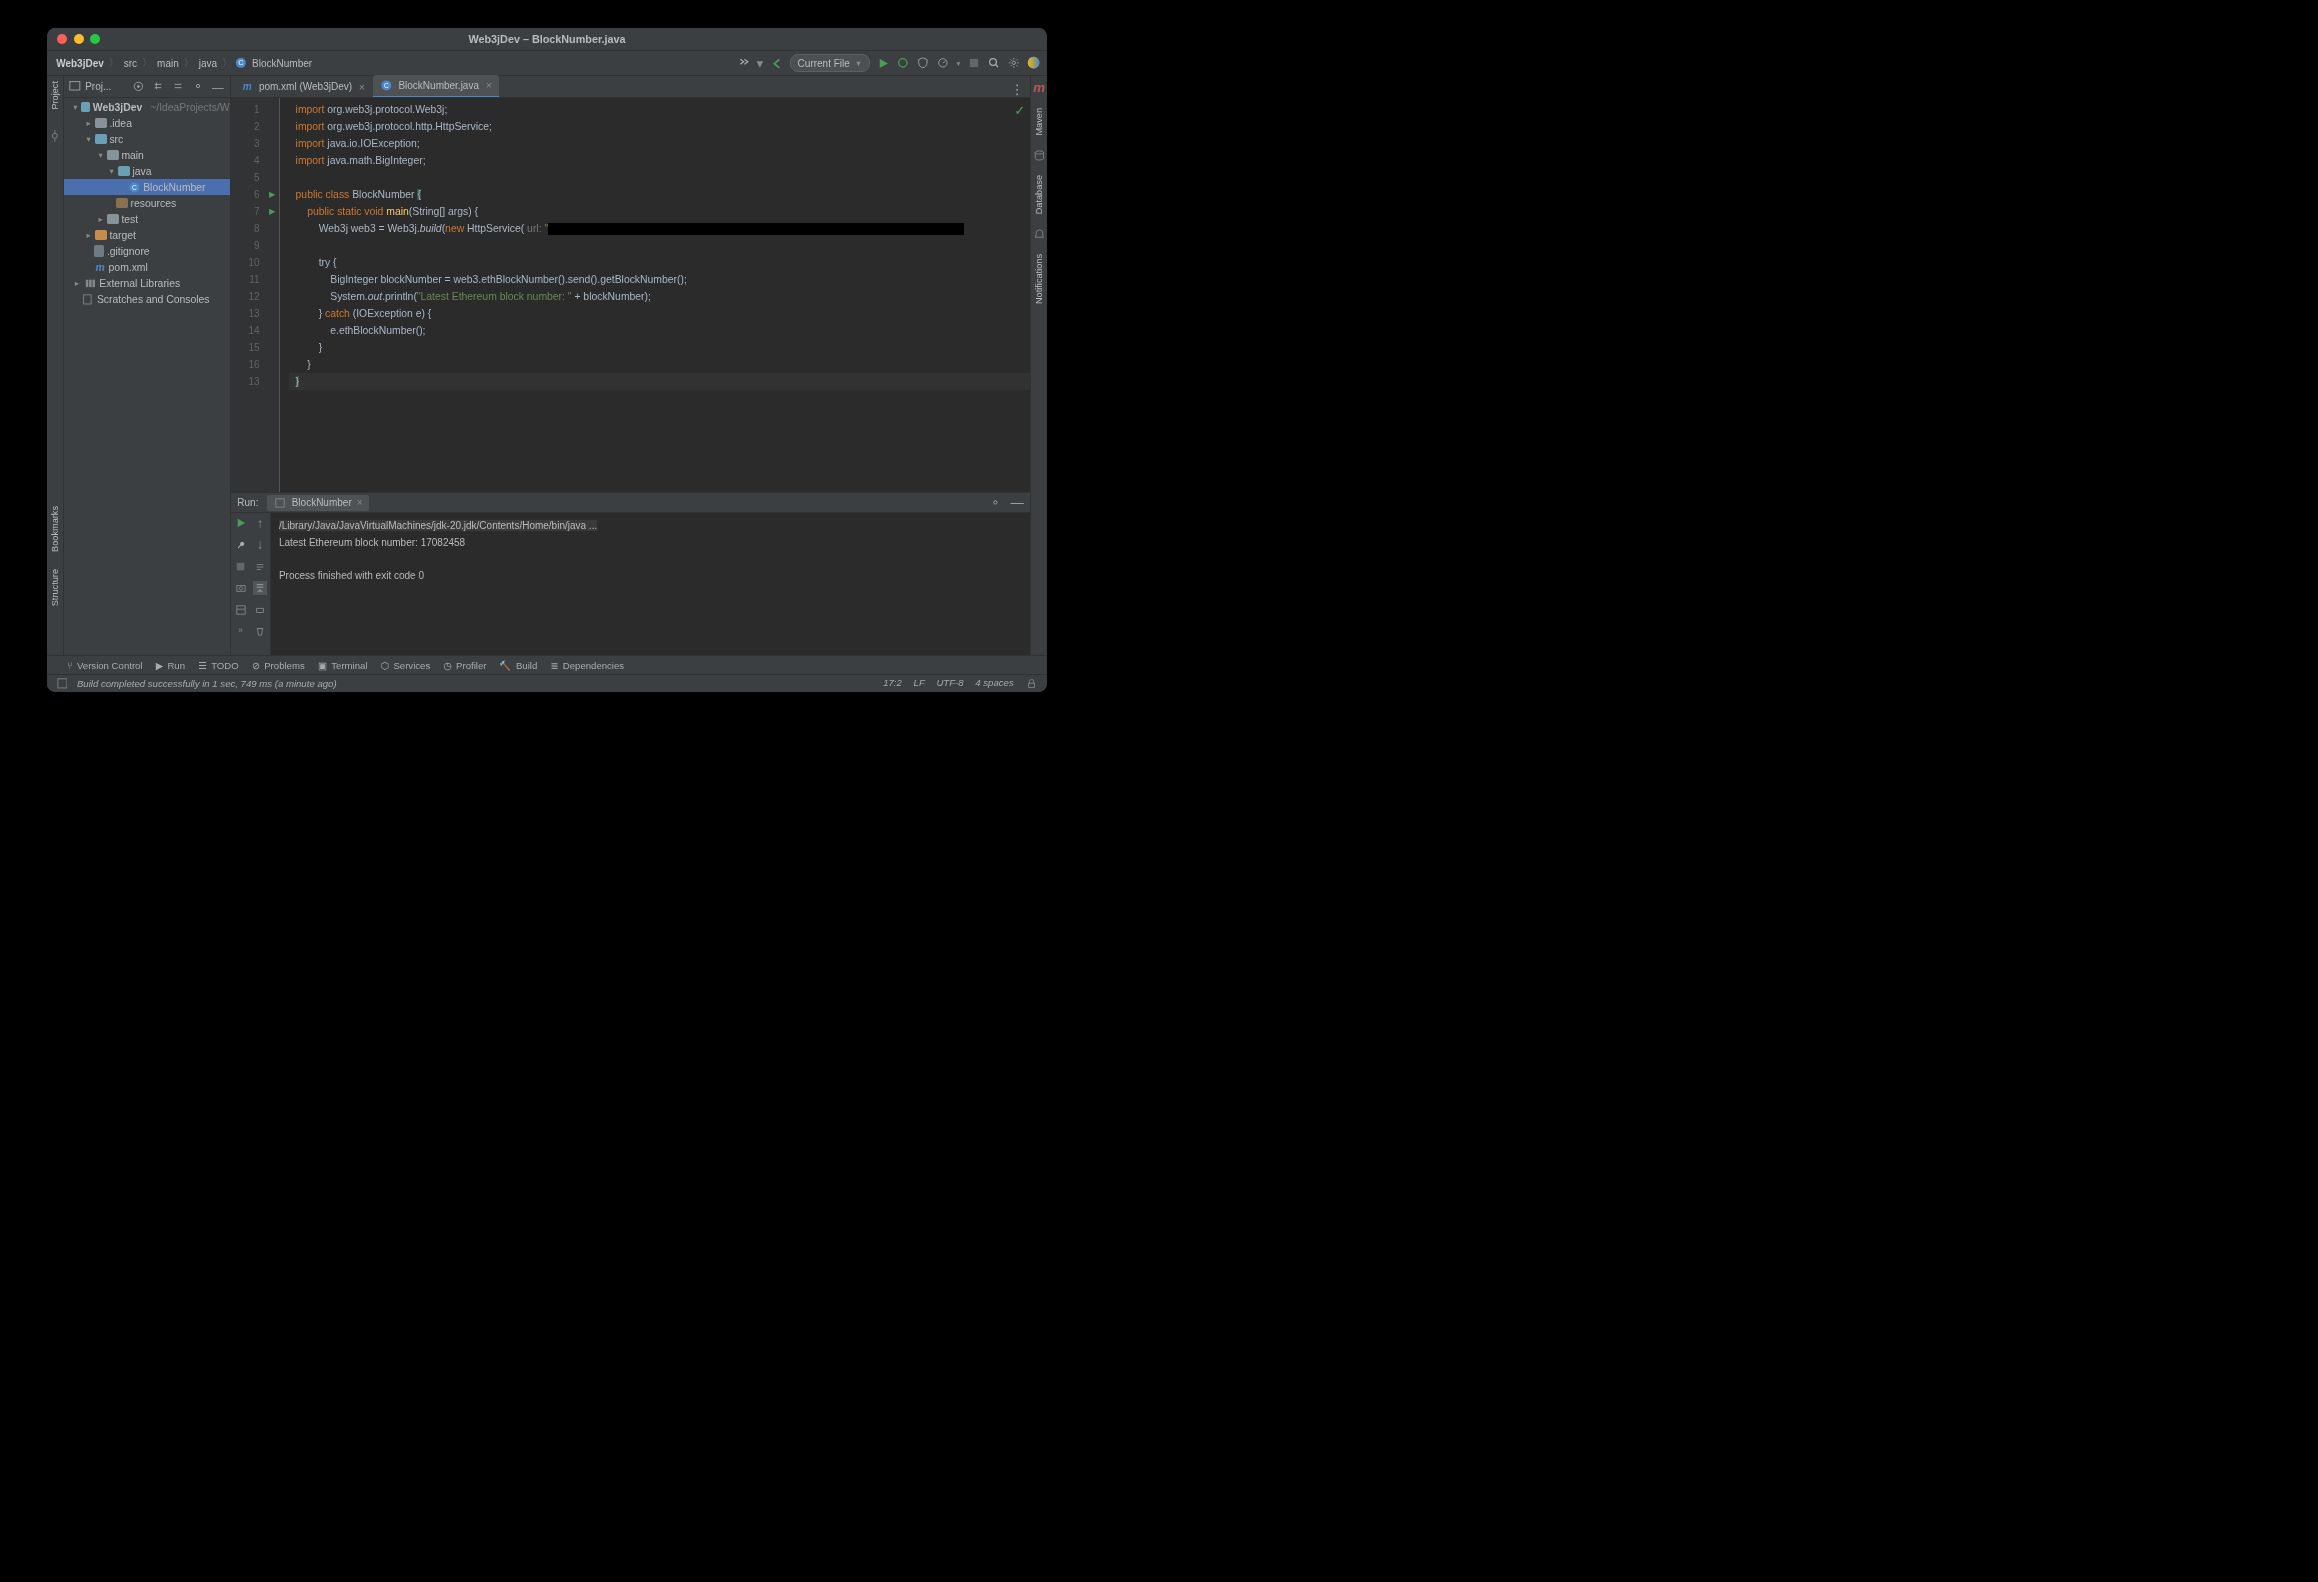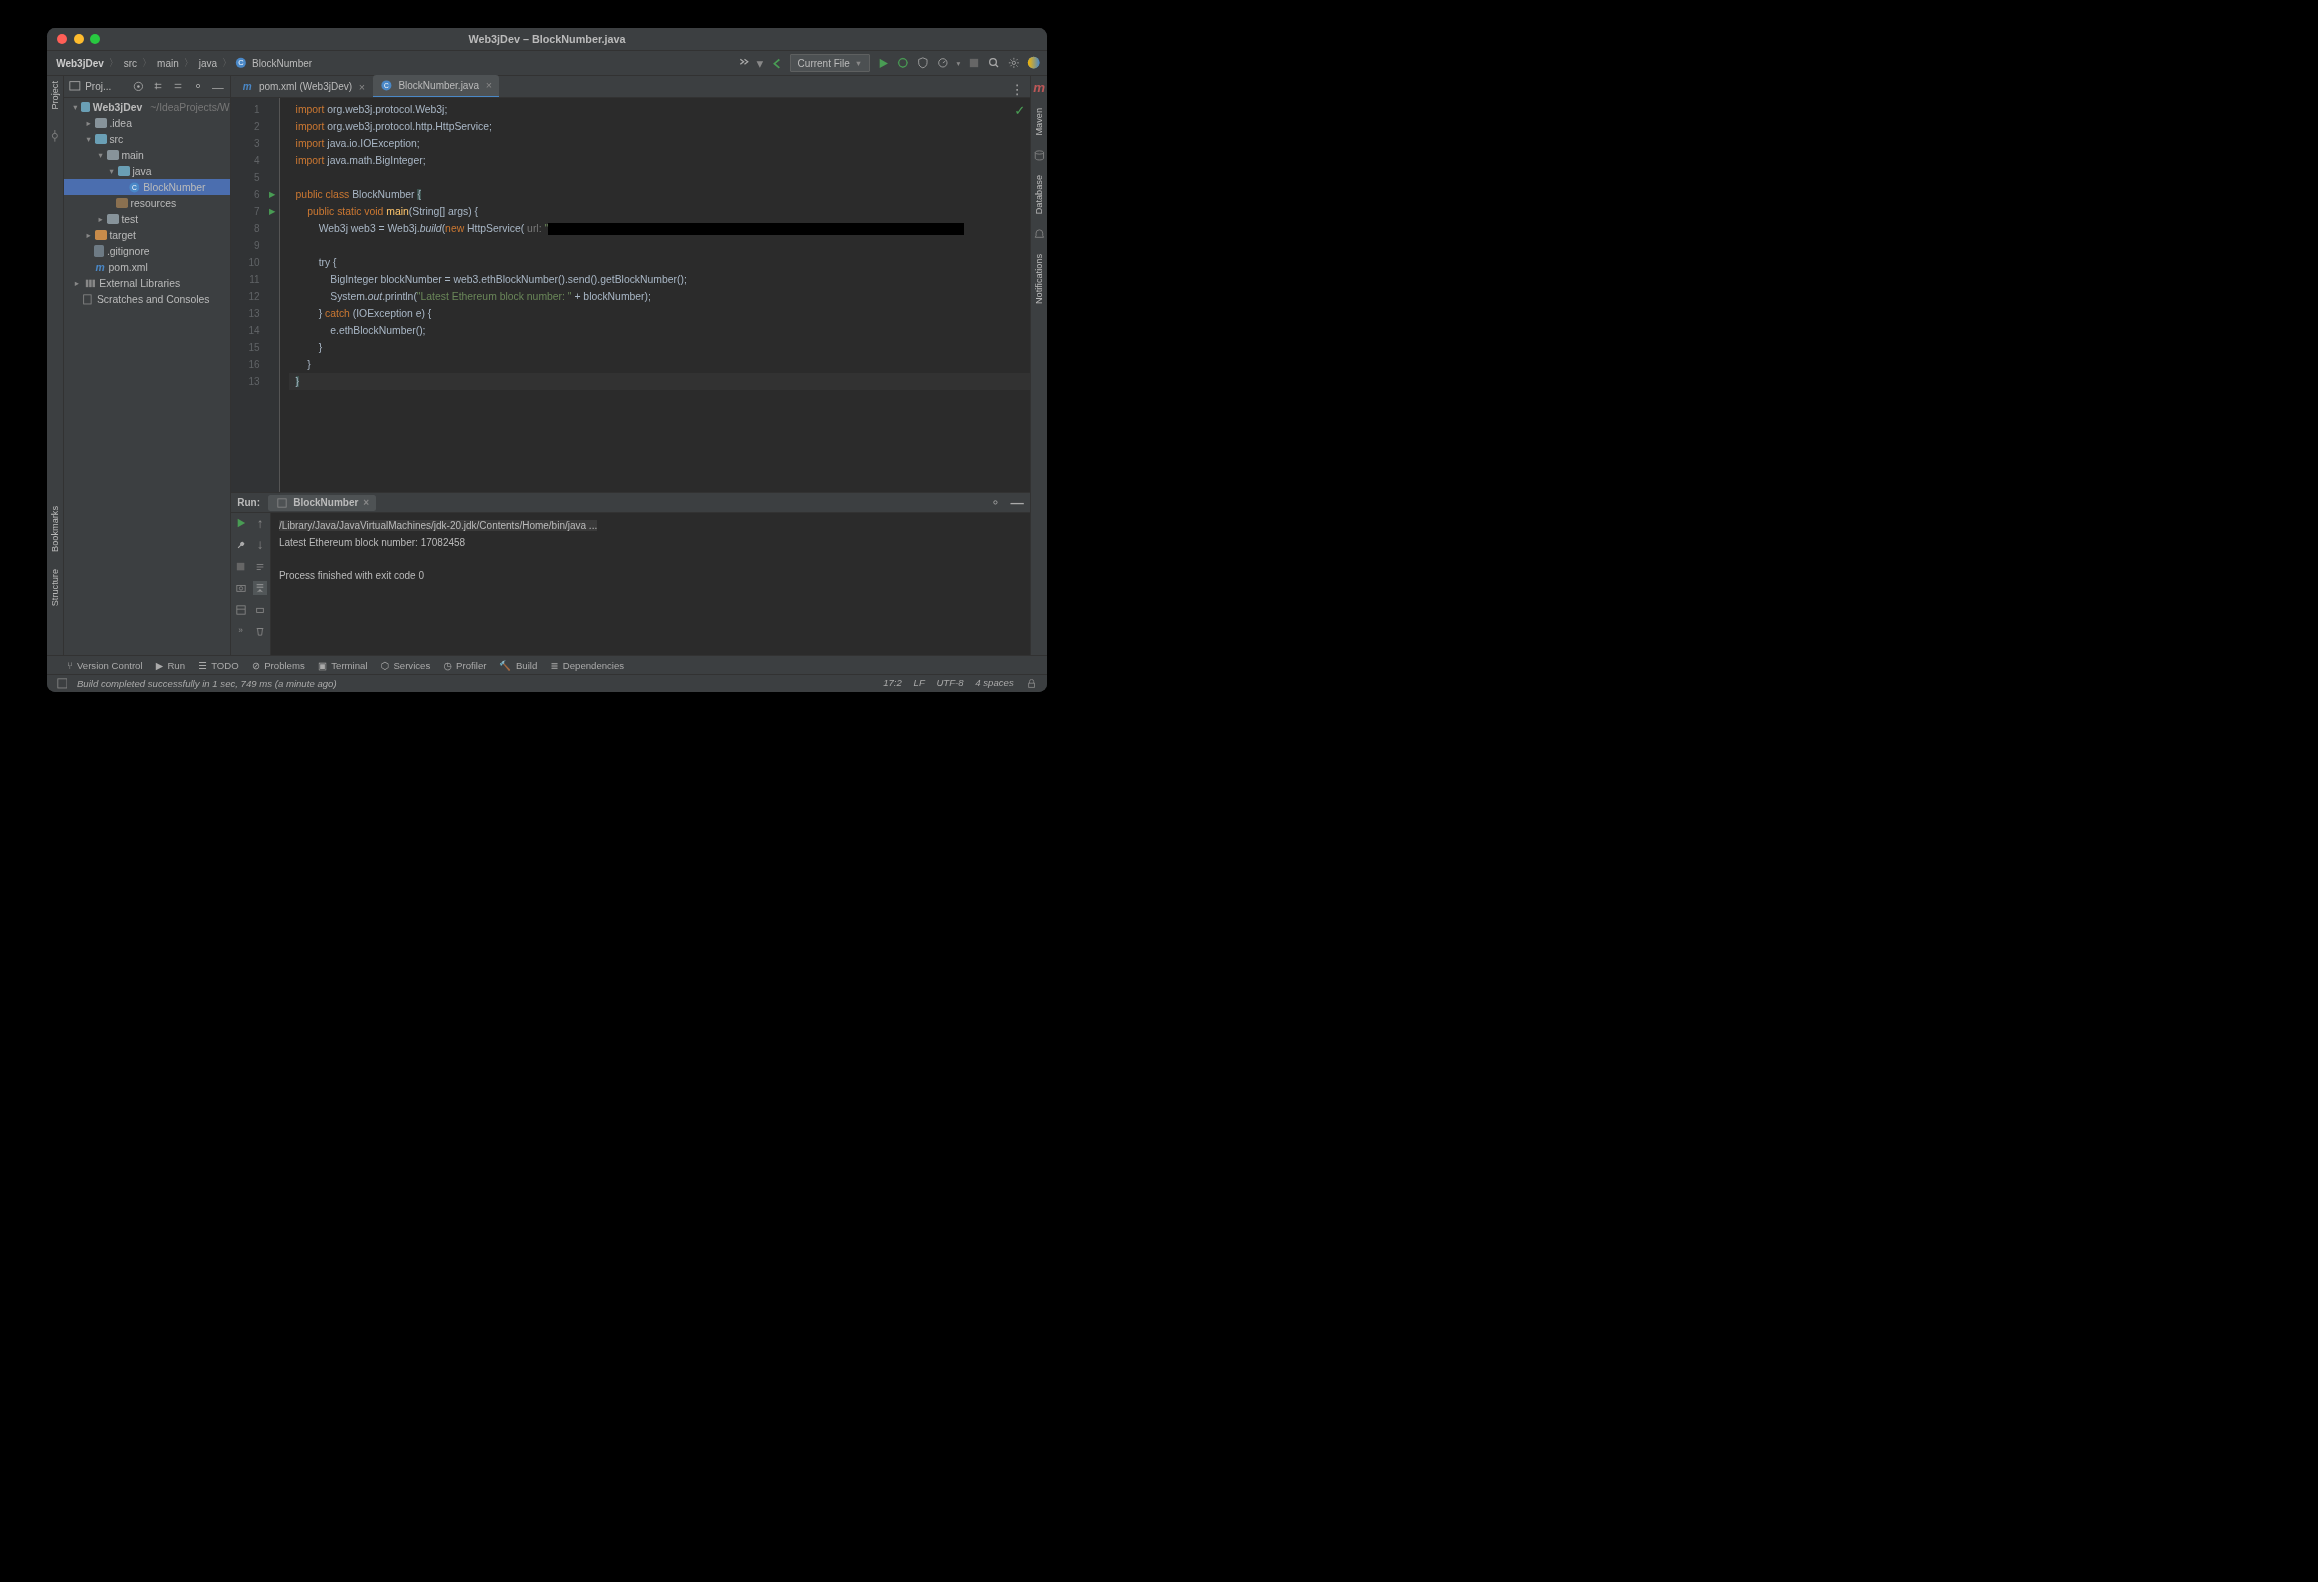--- a/index.html
+++ b/index.html
@@ -10,21 +10,21 @@
 .tl { width:10px; height:10px; border-radius:50%; }
 .tl.r{background:#ff5f57;} .tl.y{background:#febc2e;} .tl.g{background:#28c840;}
 .title { position:absolute; left:0; right:0; text-align:center; color:#bbb; font-size:10.8px; font-weight:700; pointer-events:none;}
 .navbar { height:25px; background:#3c3f41; display:flex; align-items:center; padding:0 6.7px; border-bottom:0.8px solid #323232; justify-content:space-between;}
 .crumbs { display:flex; align-items:center; gap:1.7px; color:#bbb; font-size:10px;}
 .crumb-sep { color:#777; margin:0 0.8px;}
 .crumb-item { padding:1.7px 2.5px; cursor:pointer;}
 .crumb-item.strong { font-weight:600; color:#ccc;}
 .nav-right { display:flex; align-items:center; gap:6.7px;}
 .ico { width:13.3px; height:13.3px; display:inline-flex; align-items:center; justify-content:center; color:#aaa;}
-.select-box { background:#4c5052; border:0.8px solid #5e6060; border-radius:1px; padding:2.5px 6.7px; color:#bbb; font-size:10px; display:flex; align-items:center; gap:5px; cursor:pointer;}
+.select-box { background:#4c5052; border:0.8px solid #5e6060; border-radius:8px; padding:2.5px 6.7px; color:#bbb; font-size:10px; display:flex; align-items:center; gap:5px; cursor:pointer;}
 .main { flex:1; display:flex; min-height:0;}
 .left-rail { width:16.6px; background:#3c3f41; border-right:0.8px solid #323232; display:flex; flex-direction:column; align-items:center; padding-top:5px; gap:16.6px;}
 .rail-text { writing-mode:vertical-rl; transform:rotate(180deg); font-size:9.2px; color:#bbb; cursor:pointer;}
 .proj-panel { width:167px; background:#3c3f41; border-right:0.8px solid #323232; display:flex; flex-direction:column;}
 .proj-header { height:21.6px; display:flex; align-items:center; padding:0 5px; gap:5px; border-bottom:0.8px solid #323232; justify-content:space-between;}
 .proj-title-area { display:flex; align-items:center; gap:3.3px;}
 .proj-icons { display:flex; align-items:center; gap:6.7px;}
 .tree { flex:1; overflow:auto; font-size:10.4px; color:#bbb; padding-top:1.7px;}
 .tree-row { display:flex; align-items:center; height:16px; padding-left:3.3px; gap:2.5px; cursor:pointer; white-space:nowrap;}
 .tree-row.sel { background:#4b6eaf;}
@@ -43,21 +43,21 @@
 .editor-body { flex:1; display:flex; background:#2b2b2b; min-height:0; position:relative;}
 .gutter { width:35px; background:#313335; text-align:right; padding:3.3px 5px 0 0; font-family:Menlo,monospace; font-size:10px; color:#606366; line-height:17px; border-right:0.8px solid #313335;}
 .gutter-marks { width:13.3px; background:#313335; padding-top:3.3px; line-height:17px; font-size:8.3px;}
 .run-mark { color:#499c54; text-align:center;}
 .fold-gutter { width:10px; background:#2b2b2b; border-left:0.8px solid #555;}
 .code { flex:1; padding:3.3px 0 0 6.7px; font-family:Menlo,monospace; font-size:10.4px; line-height:17px; color:#a9b7c6; white-space:pre; overflow:hidden;}
 .kw{color:#cc7832;} .str{color:#6a8759;} .fn{color:#ffc66d;} .it{font-style:italic;} .hint{color:#787878;}
 .hl-line{background:#323232; display:block; margin-left:-6.7px; padding-left:6.7px;}
 .right-rail { width:16.6px; background:#3c3f41; border-left:0.8px solid #323232; display:flex; flex-direction:column; align-items:center; padding-top:5px; gap:13.3px;}
 .run-panel { height:163px; border-top:0.8px solid #323232; display:flex; flex-direction:column;}
-.run-header { height:20px; background:#3c3f41; display:flex; align-items:center; padding:0 6.7px; gap:8.3px; border-bottom:0.8px solid #323232; justify-content:space-between;font-weight:bold;}
+.run-header { height:20px; background:#3c3f41; display:flex; align-items:center; padding:0 6.7px; gap:8.3px; border-bottom:0.8px solid #323232; justify-content:space-between;}
 .run-tab { display:flex; align-items:center; gap:5px; background:#4e5254; padding:1.7px 6.7px; border-radius:2.5px; font-size:10px; color:#bbb;}
 .run-body { flex:1; display:flex; background:#2b2b2b;}
 .run-tools { width:20px; background:#3c3f41; display:flex; flex-direction:column; align-items:center; padding-top:3.3px; gap:8.3px;}
 .run-tools2 { width:20px; background:#3c3f41; display:flex; flex-direction:column; align-items:center; padding-top:3.3px; gap:8.3px; border-right:0.8px solid #323232;}
 .console { flex:1; padding:5px 8.3px; font-family:Menlo,monospace; font-size:10px; line-height:16.6px; color:#bbb;}
 .console .cmd { background:#3a3a3a;}
 .bottom-tabs { height:18.3px; background:#3c3f41; border-top:0.8px solid #323232; display:flex; align-items:center; gap:13.3px; padding:0 20px; font-size:9.6px; color:#aaa;}
 .bt { display:flex; align-items:center; gap:4.2px; cursor:pointer;}
 .statusbar { height:18.3px; background:#3c3f41; border-top:0.8px solid #323232; display:flex; align-items:center; justify-content:space-between; padding:0 8.3px; font-size:9.6px; color:#aaa;font-style:italic;}
 .sb-right { display:flex; gap:11.7px;}

